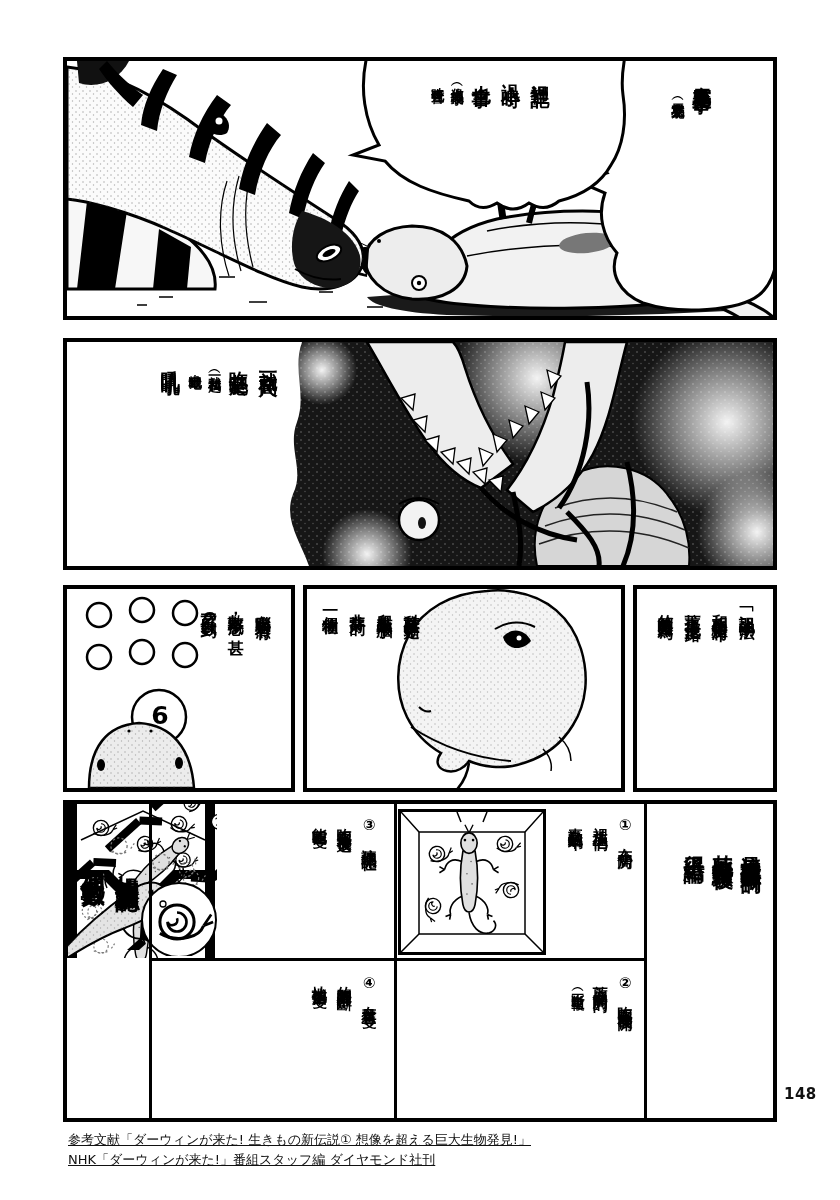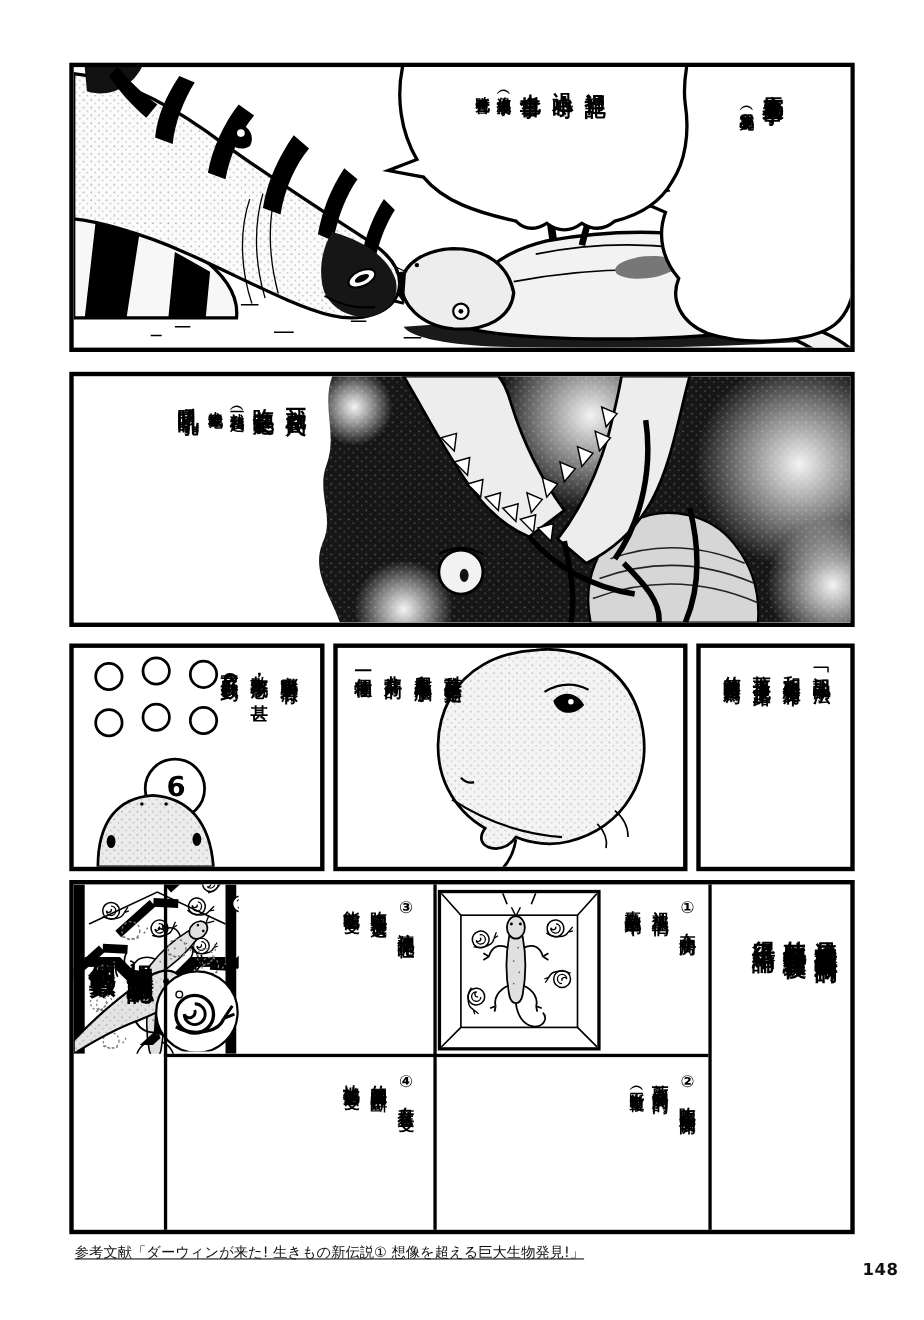--- a/index.html
+++ b/index.html
@@ -43,21 +43,21 @@
   .p3ct{right:12px;top:12px;}
   .cap1{right:136px;top:12px;}
   .cap2{right:136px;top:170px;}
   .cap3{right:392px;top:12px;}
   .cap4{right:392px;top:170px;}
   .p4r{right:8px;top:34px;}
   .p4l{left:8px;top:52px;}
   .thought6{position:absolute;left:74px;top:112px;width:38px;text-align:center;
             font-size:25px;font-weight:700;z-index:6;}
   .refs{position:absolute;left:68px;top:1130px;font-size:13px;line-height:1.5;color:#111;text-decoration:underline;}
-  .pageno{position:absolute;left:784px;top:1145px;font-size:15px;font-weight:700;
+  .pageno{position:absolute;left:784px;top:1085px;font-size:15px;font-weight:700;
           letter-spacing:.5px;color:#111;}
 </style>
 </head>
 <body>
 
 <svg width="0" height="0" style="position:absolute" aria-hidden="true">
  <defs>
   <pattern id="dots" width="7" height="7" patternUnits="userSpaceOnUse">
     <circle cx="2" cy="2" r=".8" fill="#555"></circle>
         <circle cx="5.5" cy="5" r=".7" fill="#555"></circle>
@@ -408,15 +408,16 @@
 得出了結論</span>
     </div>
     <div class="vtext p4l">
       <span class="blk t24">根據這個實驗認為
 他們會數數</span>
     </div>
   </section>
 
   <div class="refs">
     <div>参考文献「ダーウィンが来た! 生きもの新伝説① 想像を超える巨大生物発見!」</div>
+    <div>NHK「ダーウィンが来た!」番組スタッフ編 ダイヤモンド社刊</div>
   </div>
   <div class="pageno">148</div>
 </div>
 
 </body></html>

